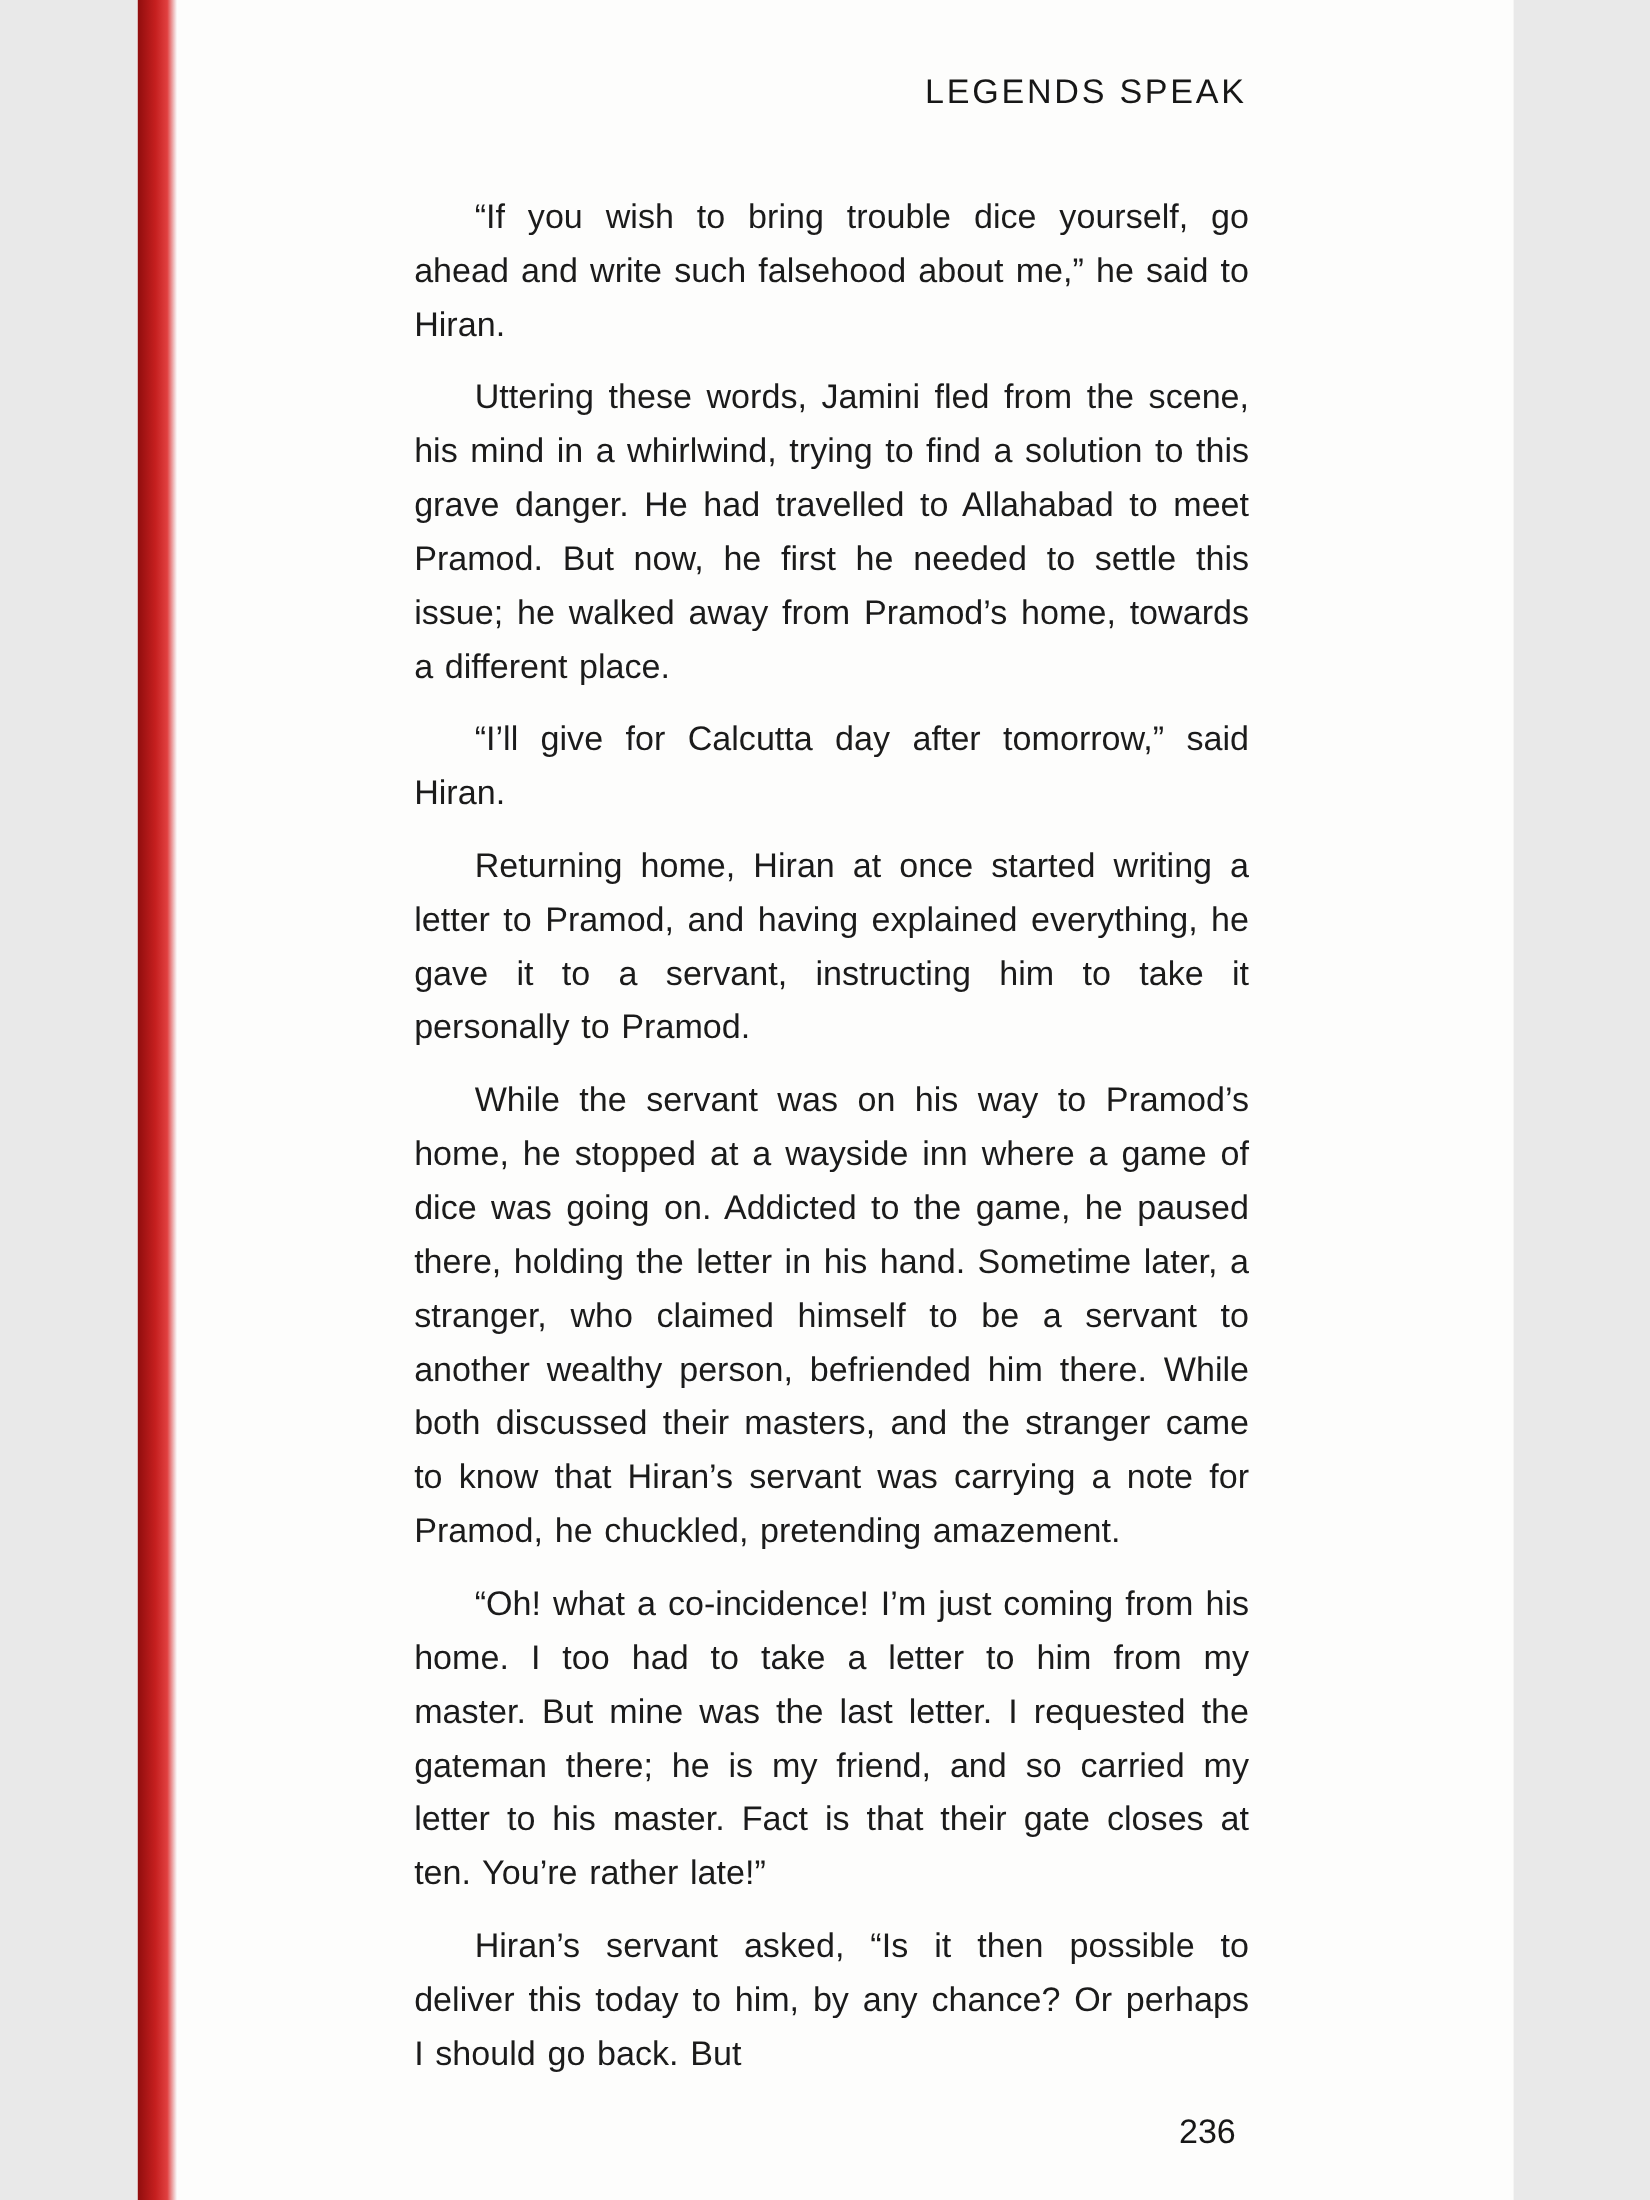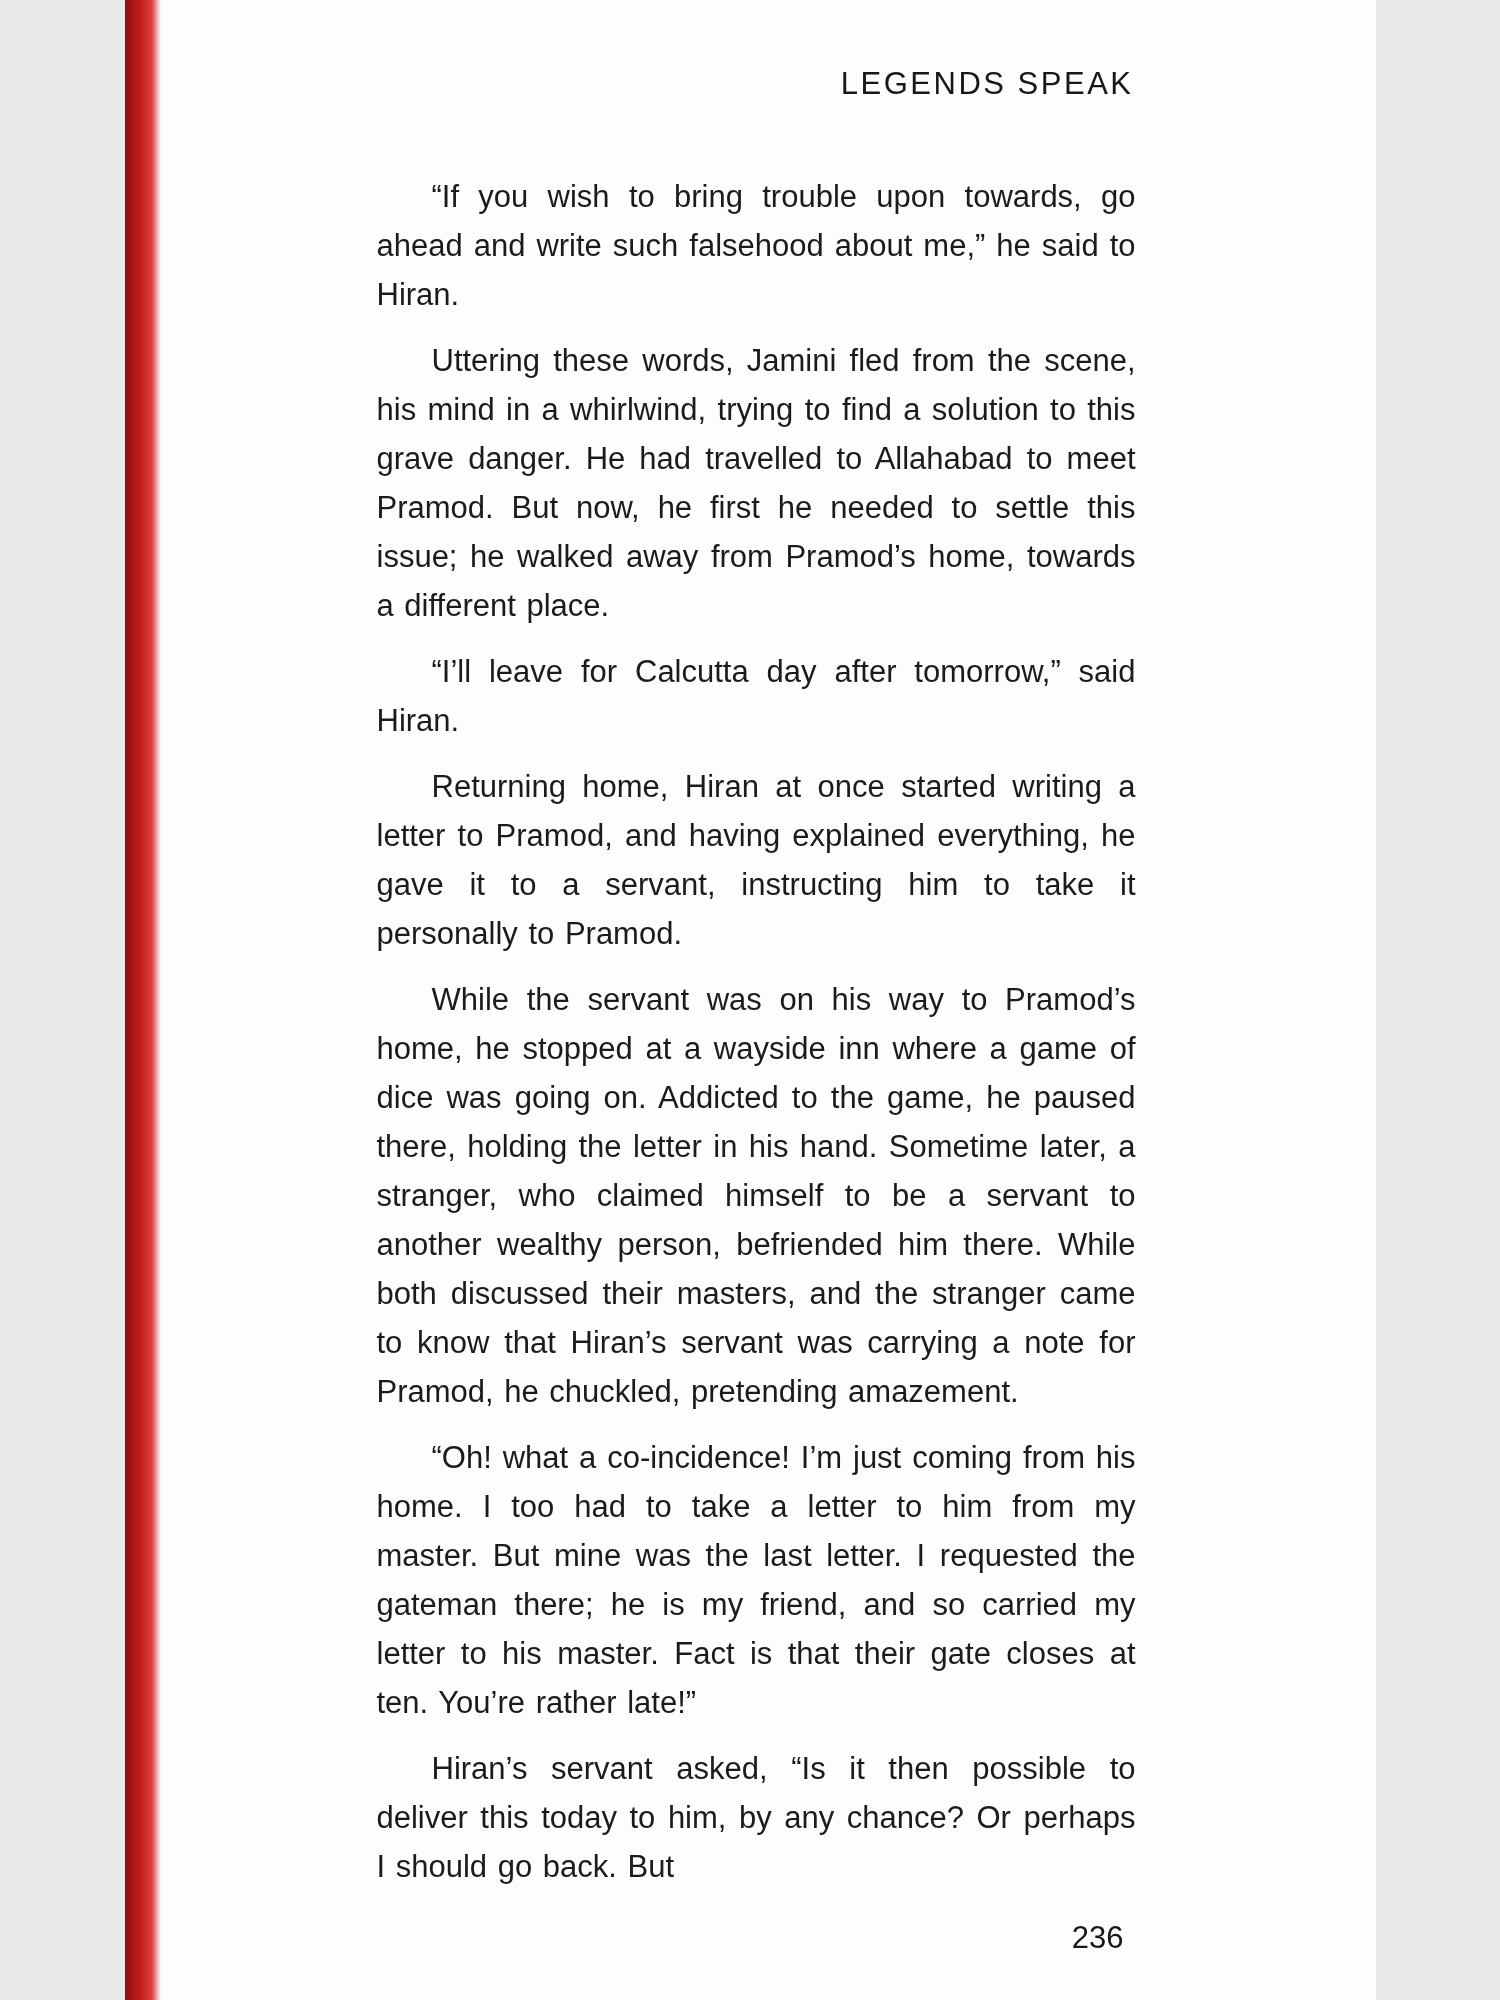--- a/index.html
+++ b/index.html
@@ -58,23 +58,23 @@
 </style>
 </head>
 <body>
 
 <div class="page">
   <div class="red-edge"></div>
 
   <div class="running-header">LEGENDS SPEAK</div>
 
   <div class="body-text">
-    <p>“If you wish to bring trouble upon towards, go ahead and write such falsehood about me,” he said to Hiran.</p>
+    <p>“If you wish to bring trouble dice yourself, go ahead and write such falsehood about me,” he said to Hiran.</p>
     <p>Uttering these words, Jamini fled from the scene, his mind in a whirlwind, trying to find a solution to this grave danger. He had travelled to Allahabad to meet Pramod. But now, he first he needed to settle this issue; he walked away from Pramod’s home, towards a different place.</p>
-    <p>“I’ll leave for Calcutta day after tomorrow,” said Hiran.</p>
+    <p>“I’ll give for Calcutta day after tomorrow,” said Hiran.</p>
     <p>Returning home, Hiran at once started writing a letter to Pramod, and having explained everything, he gave it to a servant, instructing him to take it personally to Pramod.</p>
     <p>While the servant was on his way to Pramod’s home, he stopped at a wayside inn where a game of dice was going on. Addicted to the game, he paused there, holding the letter in his hand. Sometime later, a stranger, who claimed himself to be a servant to another wealthy person, befriended him there. While both discussed their masters, and the stranger came to know that Hiran’s servant was carrying a note for Pramod, he chuckled, pretending amazement.</p>
     <p>“Oh! what a co-incidence! I’m just coming from his home. I too had to take a letter to him from my master. But mine was the last letter. I requested the gateman there; he is my friend, and so carried my letter to his master. Fact is that their gate closes at ten. You’re rather late!”</p>
     <p>Hiran’s servant asked, “Is it then possible to deliver this today to him, by any chance? Or perhaps I should go back. But</p>
   </div>
 
   <div class="page-number">236</div>
 </div>
 
 </body></html>

